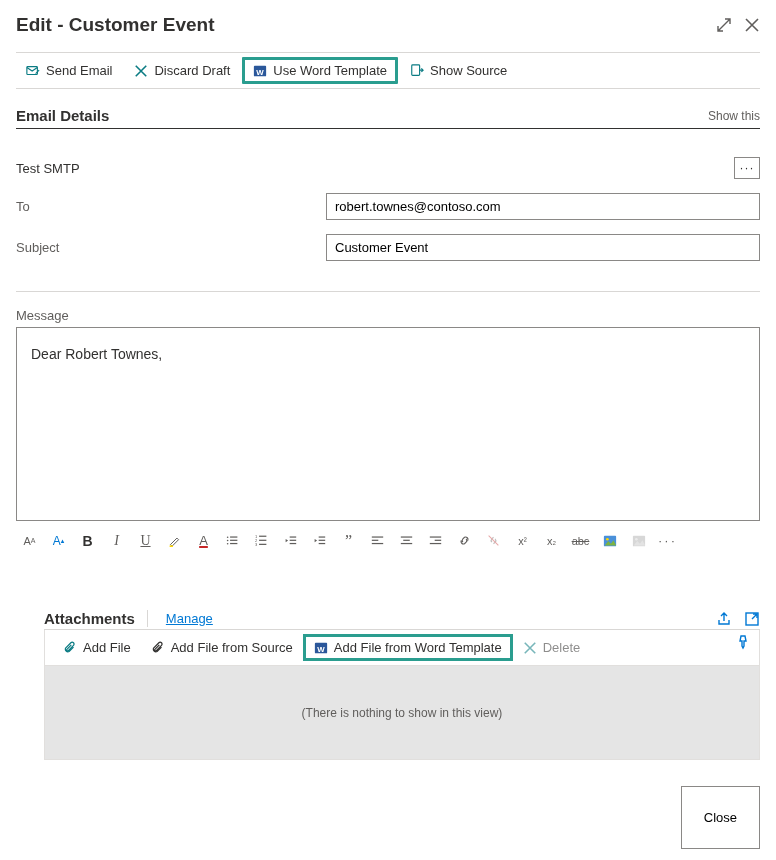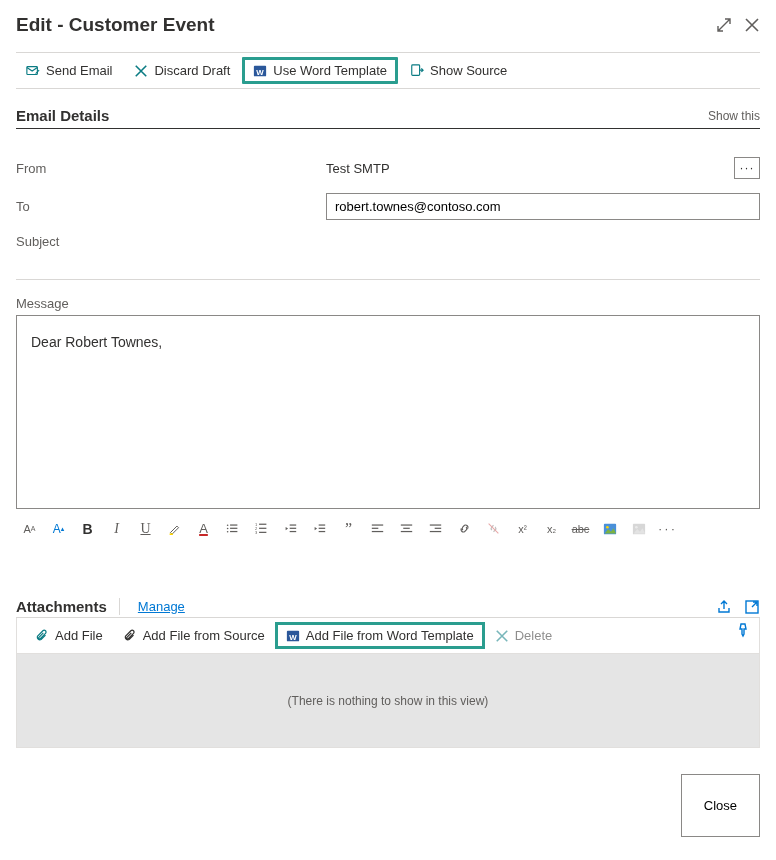--- a/index.html
+++ b/index.html
@@ -187,20 +187,21 @@
       justify-content: center;
       cursor: pointer;
       color: #605e5c;
     }
     .rte-bold { font-weight: 700; font-size: 14px; color:#323130;}
     .rte-italic { font-style: italic; font-family: Georgia, serif; font-size: 14px;}
     .rte-underline { text-decoration: underline; font-family: Georgia, serif; font-size:14px;}
     .rte-strike { text-decoration: line-through; font-size: 11px;}
     .attachments-section {
       margin-top: 60px;
+      margin-left: 28px;
     }
     .attachments-header {
       display: flex;
       align-items: center;
       justify-content: space-between;
       border-bottom: 1px solid #d9d7d5;
       padding-bottom: 2px;
     }
     .attachments-left {
       display: flex;
@@ -329,36 +330,38 @@
     <span>Show Source</span>
   </button>
 </div>
 
 <div class="section-header">
   <span class="section-title">Email Details</span>
   <span class="show-more">Show this</span>
 </div>
 
 <div class="form-row" style="margin-top:28px;">
-  <div class="form-label">From</div>
   <div class="form-value">
     <span class="form-value-text">Test SMTP</span>
     <button class="ellipsis-btn">···</button>
   </div>
 </div>
 
 <div class="form-row">
   <div class="form-label">To</div>
   <div class="form-value">
     <input class="form-input" value="robert.townes@contoso.com" style="">
   </div>
 </div>
 
 <div class="form-row">
   <div class="form-label">Subject</div>
+  <div class="form-value">
+    <input class="form-input" value="Customer Event" style="">
+  </div>
 </div>
 
 <hr class="hr-line">
 
 <div class="message-label">Message</div>
 <div class="message-body">
   <div class="dear-line">Dear Robert Townes,</div>
 </div>
 
 <div class="rte-toolbar">

